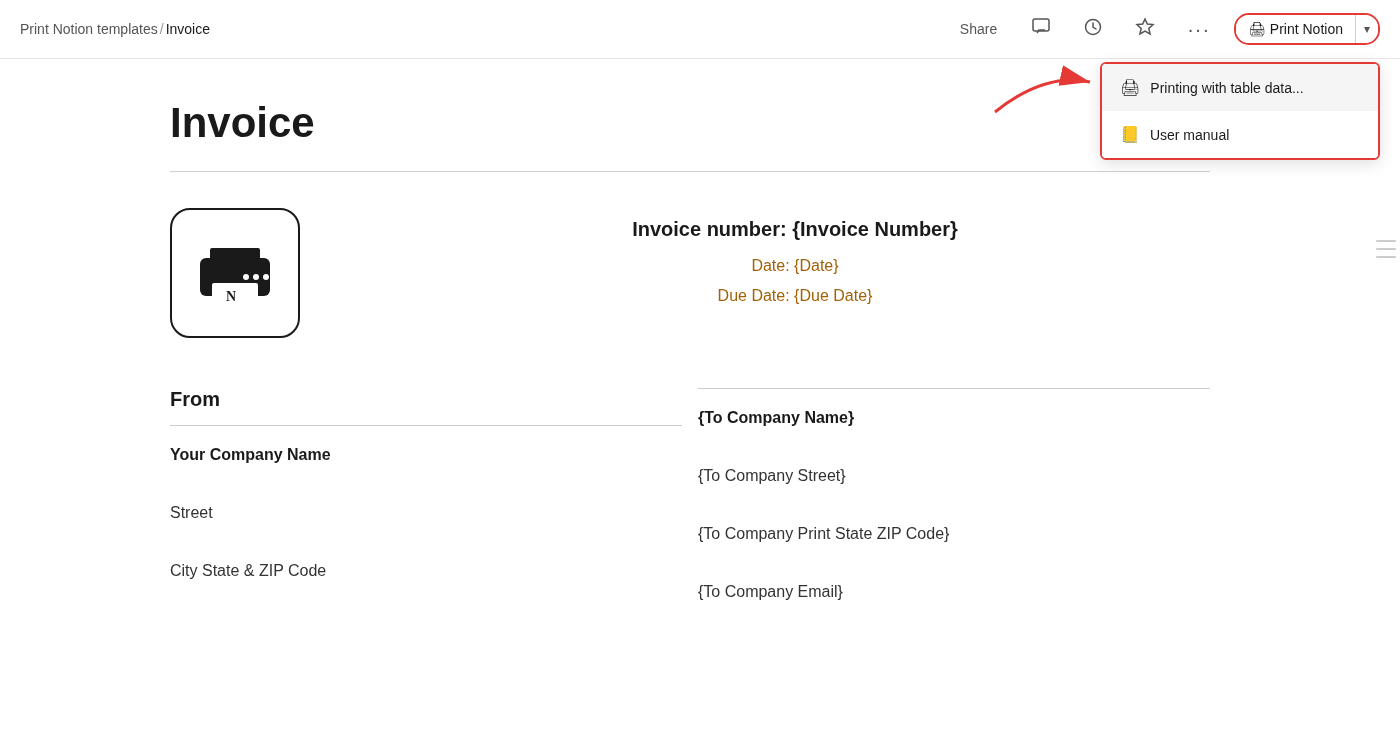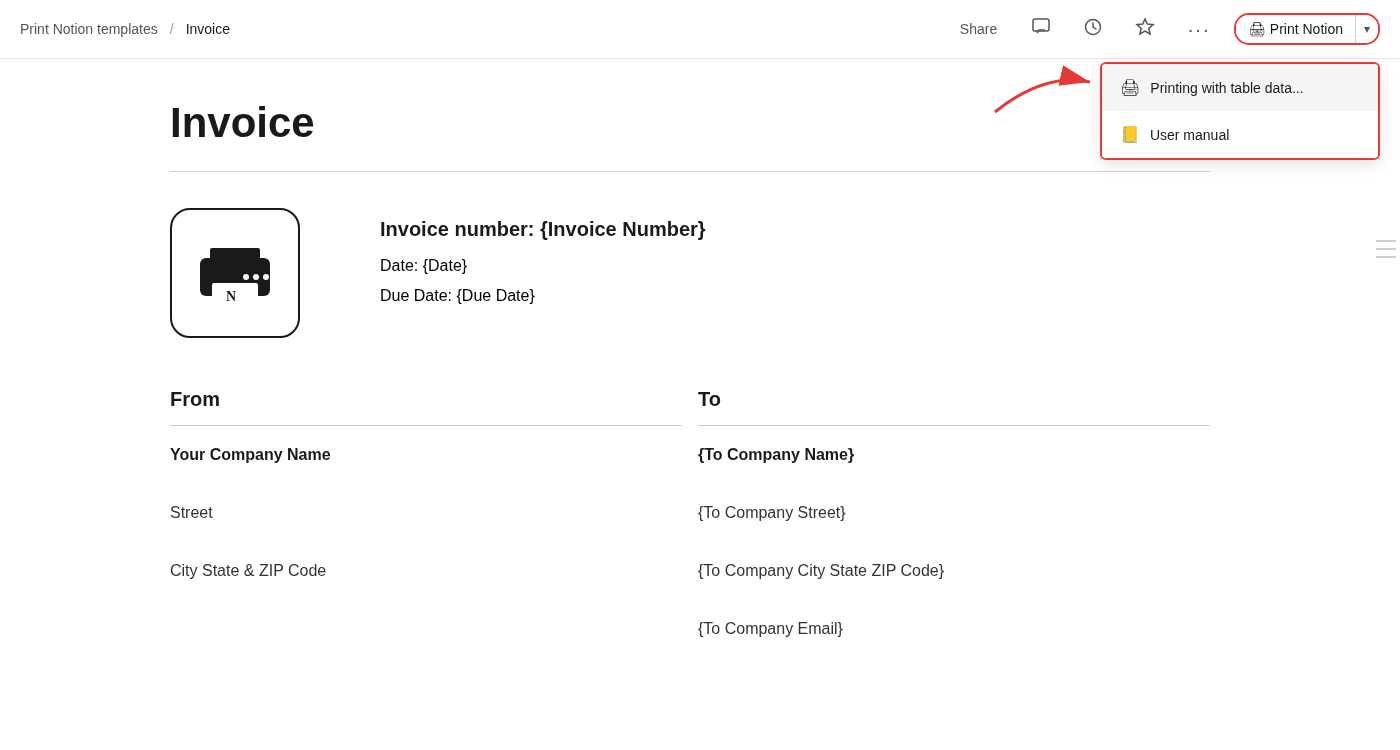--- a/index.html
+++ b/index.html
@@ -20,21 +20,21 @@
       justify-content: space-between;
       height: 59px;
       padding: 0 20px;
       border-bottom: 1px solid #e8e8e8;
       position: relative;
       z-index: 10;
     }
     .breadcrumb {
       display: flex;
       align-items: center;
-      gap: 12px;
+      gap: 2px;
       font-size: 14px;
       color: #555;
     }
     .breadcrumb-separator {
       color: #999;
     }
     .breadcrumb-current {
       color: #1a1a1a;
       font-weight: 500;
     }
@@ -188,29 +188,30 @@
       flex-shrink: 0;
     }
     .invoice-logo svg {
       width: 90px;
       height: 90px;
     }
 
     .invoice-details {
       flex: 1;
       padding-top: 10px;
+      text-align: center;
     }
     .invoice-number {
       font-size: 20px;
       font-weight: 700;
       margin-bottom: 16px;
     }
     .invoice-detail-row {
       font-size: 16px;
-      color: #000000;
+      color: #a16207;
       margin-bottom: 12px;
     }
 
     
     .from-to-section {
       display: flex;
       gap: 16px;
       margin-bottom: 30px;
     }
     .from-col, .to-col {
@@ -343,23 +344,22 @@
 
     <div class="from-col">
       <div class="section-heading">From</div>
       <hr class="section-divider">
       <div class="company-name">Your Company Name</div>
       <div class="company-detail">Street</div>
       <div class="company-detail">City State &amp; ZIP Code</div>
     </div>
 
     <div class="to-col">
-      <div class="section-heading">To</div>
       <hr class="section-divider">
       <div class="company-name">{To Company Name}</div>
       <div class="company-detail">{To Company Street}</div>
-      <div class="company-detail">{To Company City State ZIP Code}</div>
+      <div class="company-detail">{To Company Print State ZIP Code}</div>
       <div class="company-detail">{To Company Email}</div>
     </div>
 
   </div>
 
 </div>
 
 </body></html>

